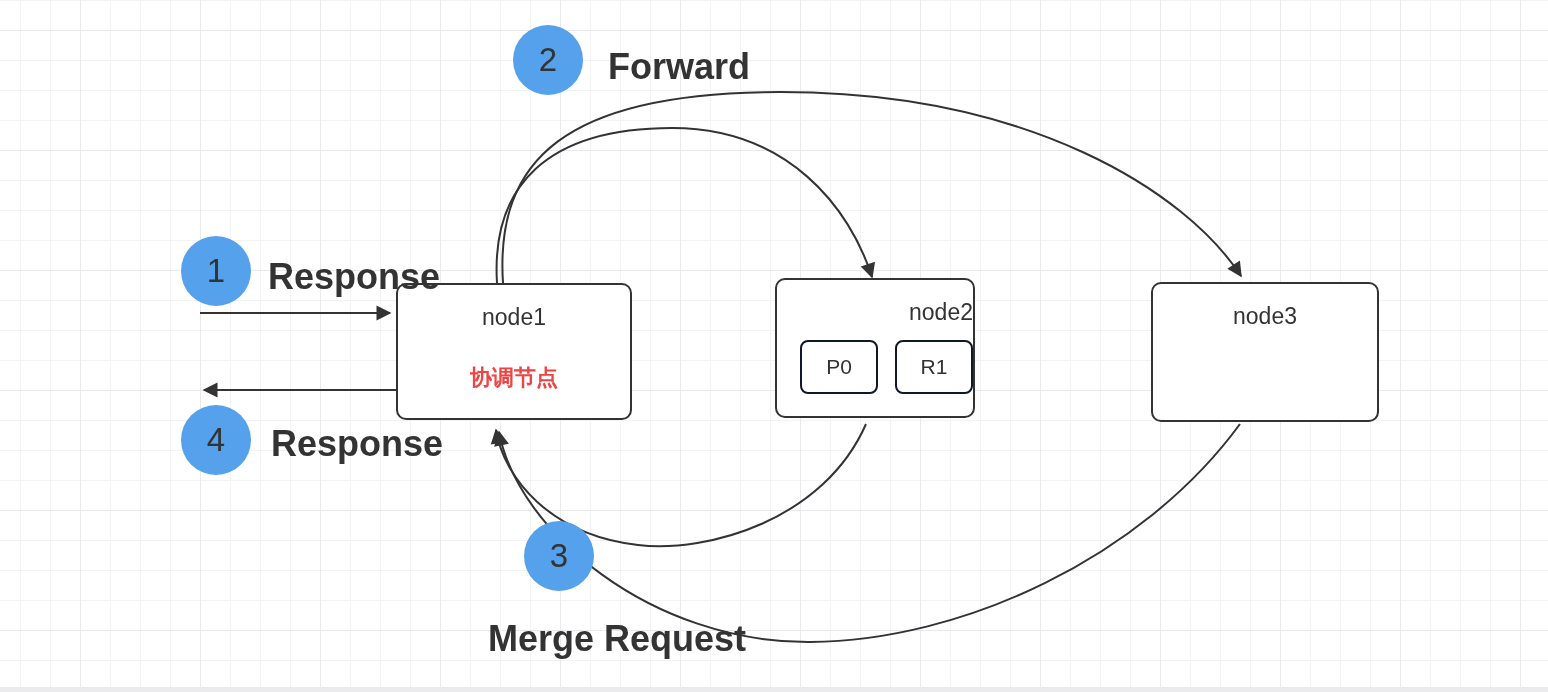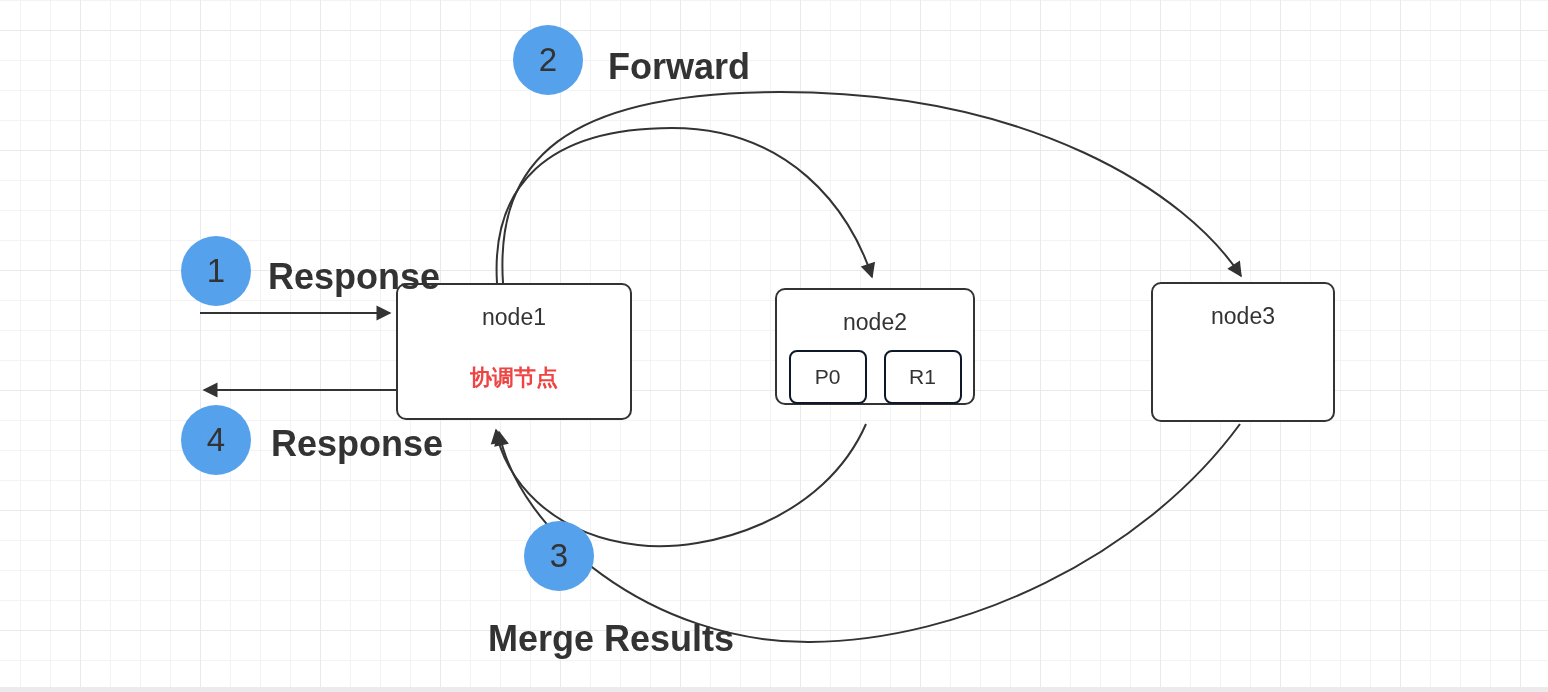--- a/index.html
+++ b/index.html
@@ -84,36 +84,36 @@
     <path d="M 866 424 C 824 520 708 553 638 545 C 550 535 504 478 496 430" fill="none" stroke="#333333" stroke-width="2" marker-end="url(#arrow)"></path>
 
     <path d="M 1240 424 C 1142 558 962 641 810 642 C 652 643 518 532 499 432" fill="none" stroke="#333333" stroke-width="2" marker-end="url(#arrow)"></path>
   </svg>
 
   <div class="node" style="left:396px;top:283px;width:236px;height:137px;">
     <div class="node-title">node1</div>
     <div class="node-subtitle" style="color:#ef4444;">协调节点</div>
   </div>
 
-  <div class="node" style="left:775px;top:288px;width:200px;height:117px;">
+  <div class="node" style="left:775px;top:278px;width:200px;height:140px;align-items:flex-end;">
     <div class="node-title">node2</div>
     <div class="shard-row">
       <div class="shard">P0</div>
       <div class="shard">R1</div>
     </div>
   </div>
 
-  <div class="node" style="left:1151px;top:282px;width:184px;height:140px;align-items:center;">
+  <div class="node" style="left:1151px;top:282px;width:228px;height:140px;align-items:center;">
     <div class="node-title">node3</div>
   </div>
 
   <div class="step-circle" style="left:181px;top:236px;background:#55a1ec;">1</div>
   <div class="step-circle" style="left:513px;top:25px;background:#55a1ec;">2</div>
   <div class="step-circle" style="left:524px;top:521px;background:#55a1ec;">3</div>
   <div class="step-circle" style="left:181px;top:405px;background:#55a1ec;">4</div>
 
   <div class="step-label" style="left:268px;top:256px;">Response</div>
   <div class="step-label" style="left:608px;top:46px;">Forward</div>
-  <div class="step-label" style="left:488px;top:618px;">Merge Results</div>
+  <div class="step-label" style="left:488px;top:618px;">Merge Request</div>
   <div class="step-label" style="left:271px;top:423px;">Response</div>
 
   <div class="bottom-strip"></div>
 </div>
 
 </body></html>

